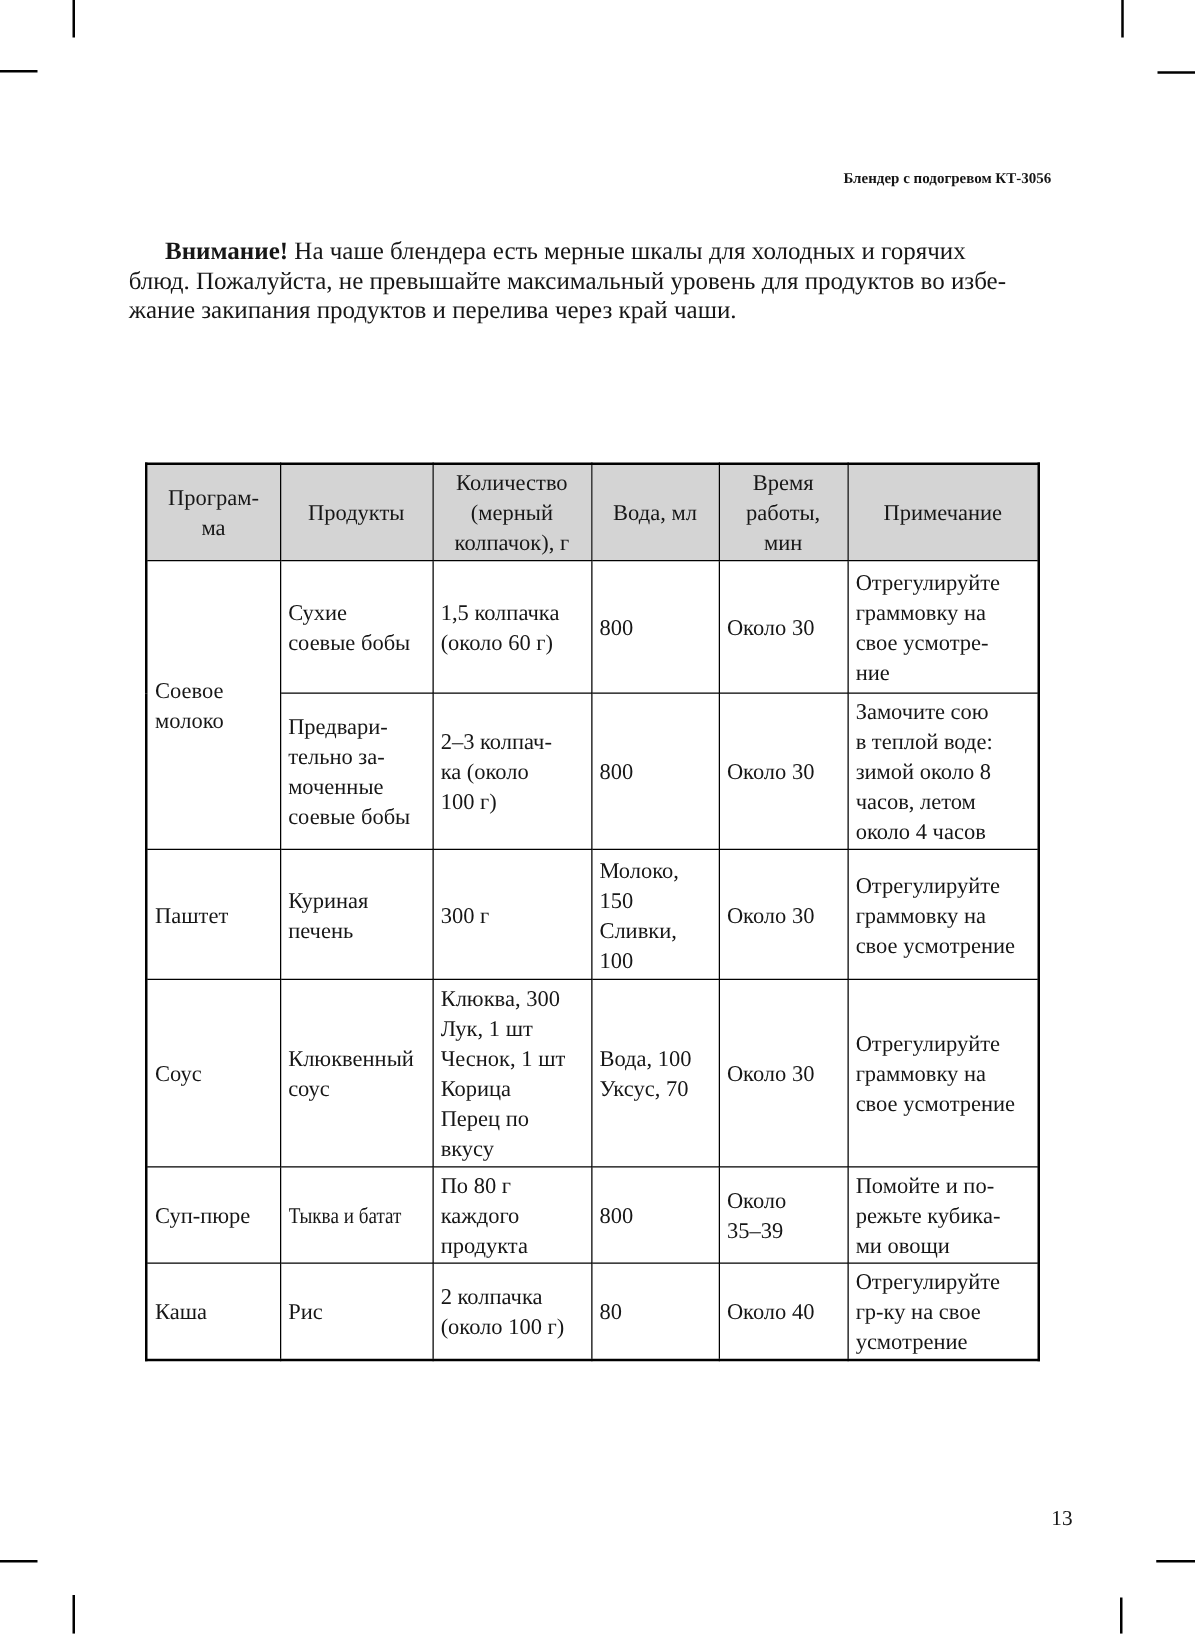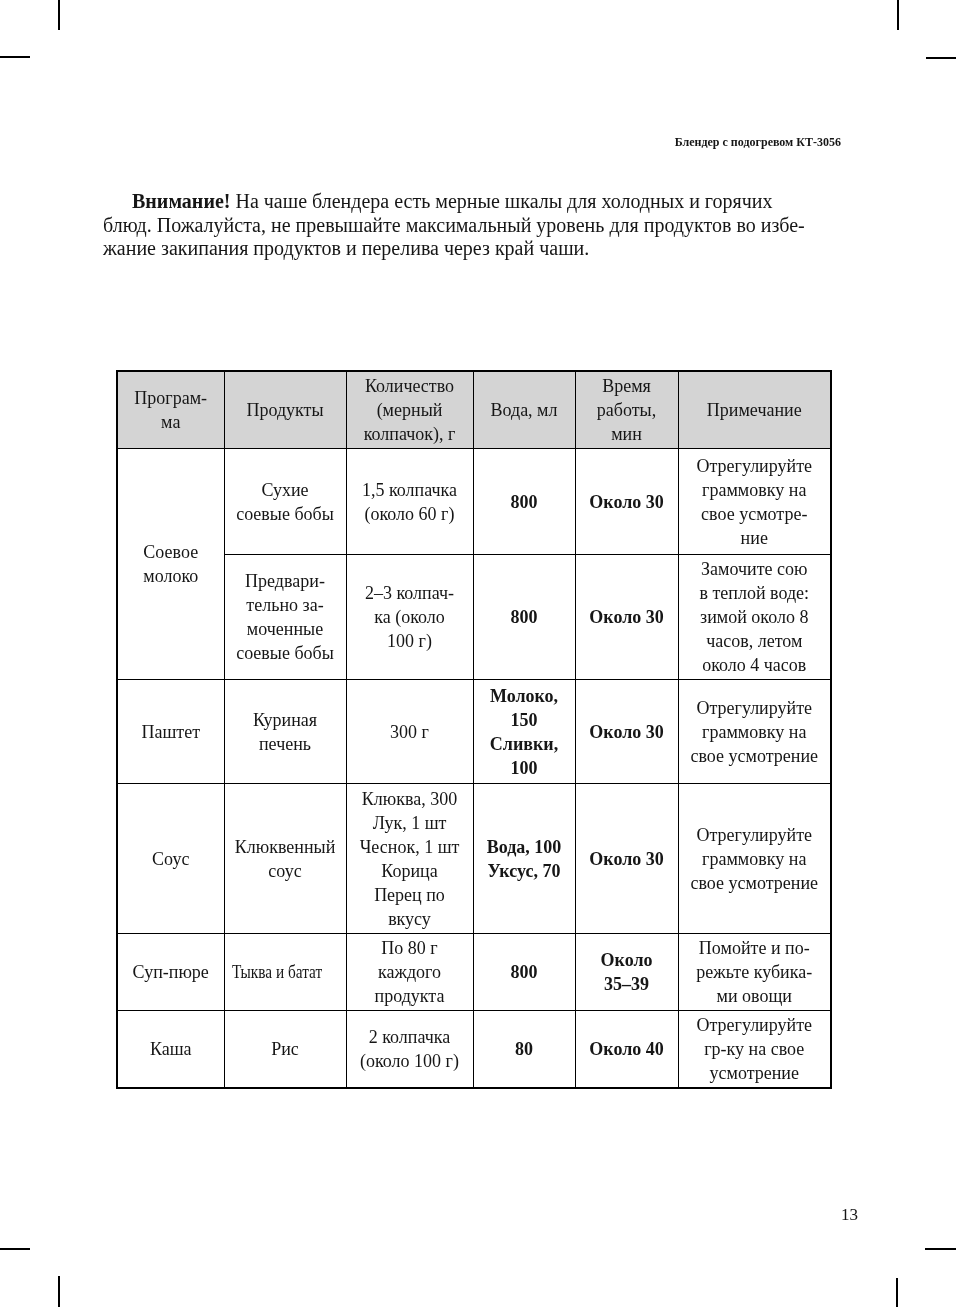--- a/index.html
+++ b/index.html
@@ -34,22 +34,22 @@
     font-size:18px;line-height:24px;
   }
   table.params th, table.params td{
     border:1px solid #000;vertical-align:middle;
     white-space:pre-line;padding:2px 6px;overflow:hidden;
   }
   table.params{border:2px solid #000;}
   table.params thead th{
     background:#d4d4d4;font-weight:normal;text-align:center;padding:2px 3px;
   }
-  td.l{text-align:center;}
-  td.c{text-align:center;padding:2px 2px;font-weight:bold;}
+  td.l{text-align:left;}
+  td.c{text-align:left;padding:2px 2px;}
   .condensed{display:inline-block;transform:scaleX(0.85);transform-origin:left center;white-space:pre-line;}
 
   
   .page-number{
     position:absolute;top:1205px;left:756px;width:102px;
     text-align:right;font-size:17px;
   }
 </style>
 </head>
 <body>

